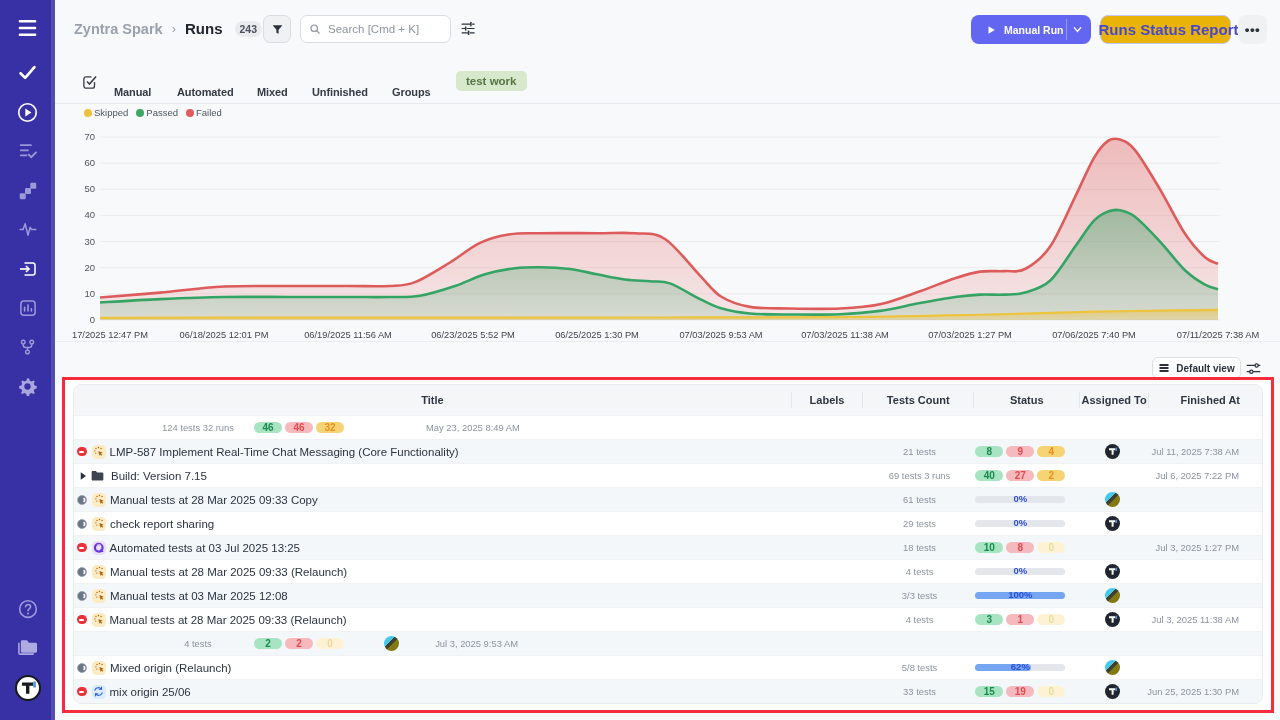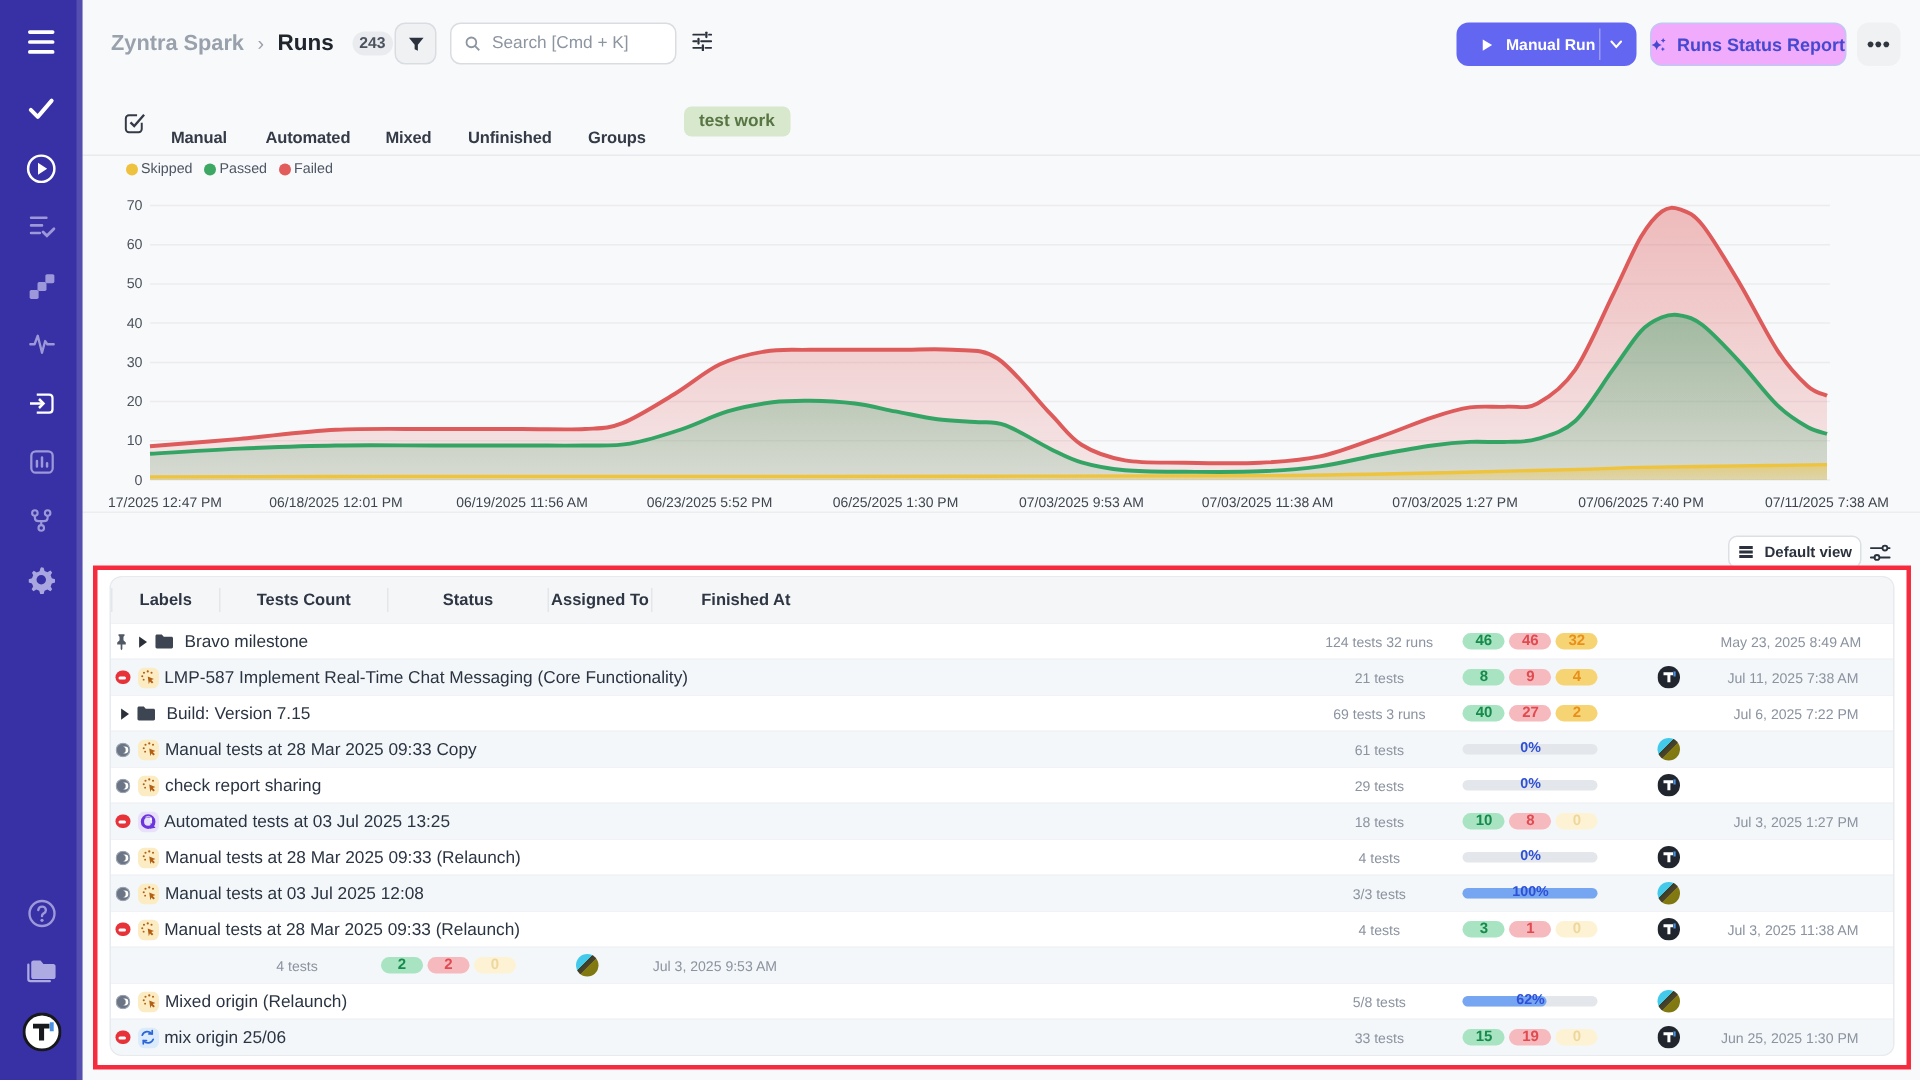--- a/index.html
+++ b/index.html
@@ -13,21 +13,21 @@
 .crumb-gray { color:#99a1ac; font-weight:700; font-size:14.5px; }
 .crumb-sep { color:#9aa1ac; margin:0 9px; font-size:13px; }
 .crumb-bold { color:#20252e; font-weight:700; font-size:15px; }
 .badge243 { background:#e9ebee; color:#4b525e; font-size:10.5px; font-weight:600; border-radius:10px; padding:2px 5px; margin-left:12px; }
 .btn-funnel { position:absolute; left:208px; top:15px; width:28px; height:28px; background:#eff1f3; border:1px solid #d9dde2; border-radius:7px; display:flex; align-items:center; justify-content:center; }
 .searchbox { position:absolute; left:245px; top:15px; width:151px; height:28px; background:#fff; border:1px solid #d9dde2; border-radius:7px; display:flex; align-items:center; padding:0 8px; color:#8d95a1; font-size:11.5px; }
 .searchbox svg { margin-right:7px; }
 .sliders-ic { position:absolute; left:406px; top:21px; }
 .btn-run { position:absolute; left:916px; top:15px; width:120px; height:29px; background:#6366f1; border-radius:8px; display:flex; align-items:center; color:#fff; font-size:10.5px; font-weight:700; white-space:nowrap; }
 .btn-run .div { position:absolute; left:95px; top:4px; bottom:4px; width:1px; background:rgba(255,255,255,0.35); }
-.btn-report { position:absolute; left:1045px; top:15px; width:131px; height:29px; background:#f0abfc; border:1px solid #c3c5f2; border-radius:8px; display:flex; align-items:center; justify-content:center; color:#4649d0; font-size:12px; font-weight:700; white-space:nowrap; }
+.btn-report { position:absolute; left:1045px; top:15px; width:131px; height:29px; background:#eab308; border:1px solid #c3c5f2; border-radius:8px; display:flex; align-items:center; justify-content:center; color:#4649d0; font-size:15px; font-weight:700; white-space:nowrap; }
 .btn-dots { position:absolute; left:1183px; top:15px; width:29px; height:29px; background:#eff1f3; border-radius:8px; display:flex; align-items:center; justify-content:center; color:#30363f; font-weight:700; font-size:13.5px; letter-spacing:0.5px; }
 
 .tabs { position:absolute; left:27px; top:70px; height:24px; color:#343b47; font-size:11px; font-weight:600; letter-spacing:-0.1px; }
 .tabs .t { position:absolute; top:16px; } .pill-testwork { position:absolute; top:1px; }
 .pill-testwork { background:#d7e8cd; color:#587544; font-size:11.5px; font-weight:600; padding:4px 10px; border-radius:5px; white-space:nowrap; letter-spacing:0; }
 .tabdiv { position:absolute; left:0px; top:103px; width:1225px; height:1px; background:#e8eaee; }
 
 .legend { position:absolute; left:29px; top:107px; display:flex; align-items:center; font-size:9.5px; color:#4d5562; }
 .legend .dot { width:8px; height:8px; border-radius:50%; margin-right:2px; }
 .legend .item { display:flex; align-items:center; margin-right:8px; }
@@ -193,39 +193,28 @@
   <div class="view-sliders">
     <svg width="15" height="15" viewBox="0 0 24 24" fill="none" stroke="#2b323d" stroke-width="2" stroke-linecap="round">
         <path d="M2 7h12M20 7h2M2 17h4M12 17h10"></path>
         <circle cx="17" cy="7" r="2.6"></circle>
         <circle cx="8.5" cy="17" r="2.6"></circle>
       </svg>
   </div>
   <div class="redbox">
     <div class="tbl">
 <div class="thead">
+<div style="width:723px">Title</div>
           <div class="c-labels hb" style="width:72px">Labels</div>
           <div class="hb" style="width:112px">Tests Count</div>
           <div class="hb" style="width:107px">Status</div>
           <div class="hb" style="width:69px">Assigned To</div>
           <div class="hb" style="width:115px;justify-content:flex-end;padding-right:22px">Finished At</div>
 </div>
 <div class="row">
-<div class="c-title">
-            <svg width="8" height="12" viewBox="0 0 14 20" style="margin-right:7px;flex:none" fill="#515866">
-              <path d="M3.5 1h7v1.8l-1.2 1V8l2.7 2.6V13H8v5.2L7 19.6 6 18.2V13H2v-2.4L4.7 8V3.8L3.5 2.8z"></path>
-            </svg>
-            <svg width="6" height="8" viewBox="0 0 8 10" style="margin-right:5px;flex:none" fill="#2a2f39">
-              <path d="M1 0l7 5-7 5z"></path>
-            </svg>
-            <svg width="13" height="11" viewBox="0 0 20 16" style="margin-right:7px;flex:none;margin-left:0px" fill="#3d4452">
-              <path d="M1 2.5C1 1.7 1.7 1 2.5 1h5l2 2.5h8c.8 0 1.5.7 1.5 1.5v9c0 .8-.7 1.5-1.5 1.5h-15C1.7 15.5 1 14.8 1 14z"></path>
-            </svg>
-            <span style="font-weight:500">Bravo milestone</span>
-          </div>
           <div class="c-labels"></div>
           <div class="c-count">124 tests 32 runs</div>
           <div class="c-status">
             <span class="pillrow">
               <span class="pill pg">46</span>
               <span class="pill pr">46</span>
               <span class="pill py">32</span>
             </span>
           </div>
           <div class="c-assign"></div>
@@ -437,21 +426,21 @@
             <span class="ticon y">
               <svg width="11" height="11" viewBox="0 0 24 24" fill="#b26015">
                 <path d="M12 11l9 3.5-3.8 1.6 3 3-2.1 2.1-3-3L13.5 22z"></path>
                 <circle cx="12" cy="3.5" r="1.6"></circle>
                 <circle cx="6.5" cy="5.5" r="1.5"></circle>
                 <circle cx="4" cy="10.5" r="1.5"></circle>
                 <circle cx="6" cy="15.5" r="1.4"></circle>
                 <circle cx="17.5" cy="5.5" r="1.5"></circle>
               </svg>
             </span>
-            <span>Manual tests at 03 Jul 2025 12:08</span>
+            <span>Manual tests at 03 Mar 2025 12:08</span>
           </div>
           <div class="c-labels"></div>
           <div class="c-count">3/3 tests</div>
           <div class="c-status">
             <span class="prog">
               <span class="fill" style="width:100%"></span>
               <span class="txt">100%</span>
             </span>
           </div>
           <div class="c-assign">

